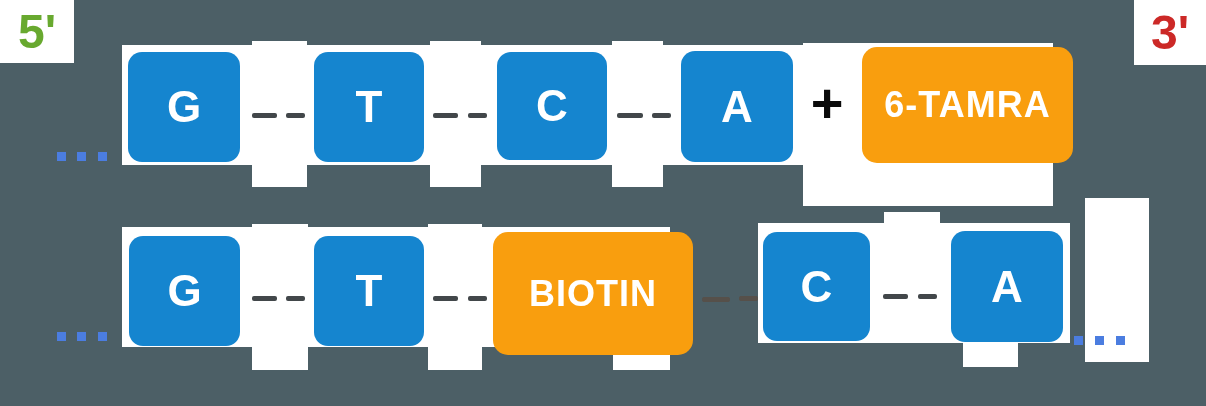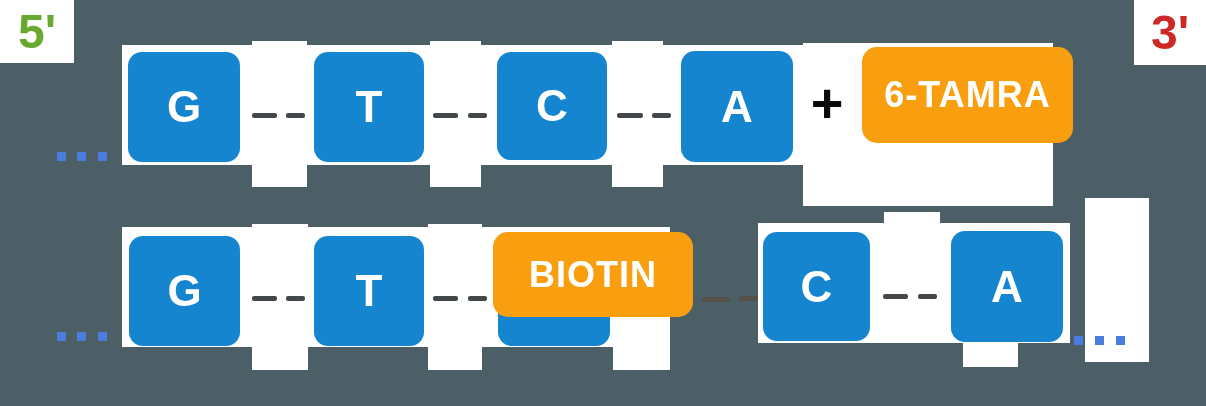--- a/index.html
+++ b/index.html
@@ -69,29 +69,29 @@
   <div class="base" style="left:681px;top:51px;width:112px;height:111px">A</div>
 
   <div class="dash" style="left:252px;top:113px;width:25px"></div>
   <div class="dash" style="left:286px;top:113px;width:19px"></div>
   <div class="dash" style="left:433px;top:113px;width:25px"></div>
   <div class="dash" style="left:468px;top:113px;width:19px"></div>
   <div class="dash" style="left:617px;top:113px;width:26px"></div>
   <div class="dash" style="left:652px;top:113px;width:19px"></div>
 
   <div class="plus">+</div>
-  <div class="tag" style="left:862px;top:47px;width:211px;height:96px">6-TAMRA</div>
+  <div class="tag" style="left:862px;top:47px;width:211px;height:116px">6-TAMRA</div>
 
   <div class="base" style="left:129px;top:236px;width:111px;height:110px">G</div>
   <div class="base" style="left:314px;top:236px;width:110px;height:110px">T</div>
   <div class="base" style="left:498px;top:236px;width:112px;height:110px"></div>
   <div class="base" style="left:763px;top:232px;width:107px;height:109px">C</div>
   <div class="base" style="left:951px;top:231px;width:112px;height:111px">A</div>
 
-  <div class="tag" style="left:493px;top:232px;width:200px;height:85px">BIOTIN</div>
+  <div class="tag" style="left:493px;top:232px;width:200px;height:123px">BIOTIN</div>
 
   <div class="dash" style="left:252px;top:296px;width:25px"></div>
   <div class="dash" style="left:286px;top:296px;width:19px"></div>
   <div class="dash" style="left:433px;top:296px;width:25px"></div>
   <div class="dash" style="left:468px;top:296px;width:19px"></div>
   <div class="dash muted" style="left:702px;top:297px;width:28px"></div>
   <div class="dash muted" style="left:739px;top:296px;width:19px"></div>
   <div class="dash" style="left:883px;top:294px;width:25px"></div>
   <div class="dash" style="left:918px;top:294px;width:19px"></div>
 

